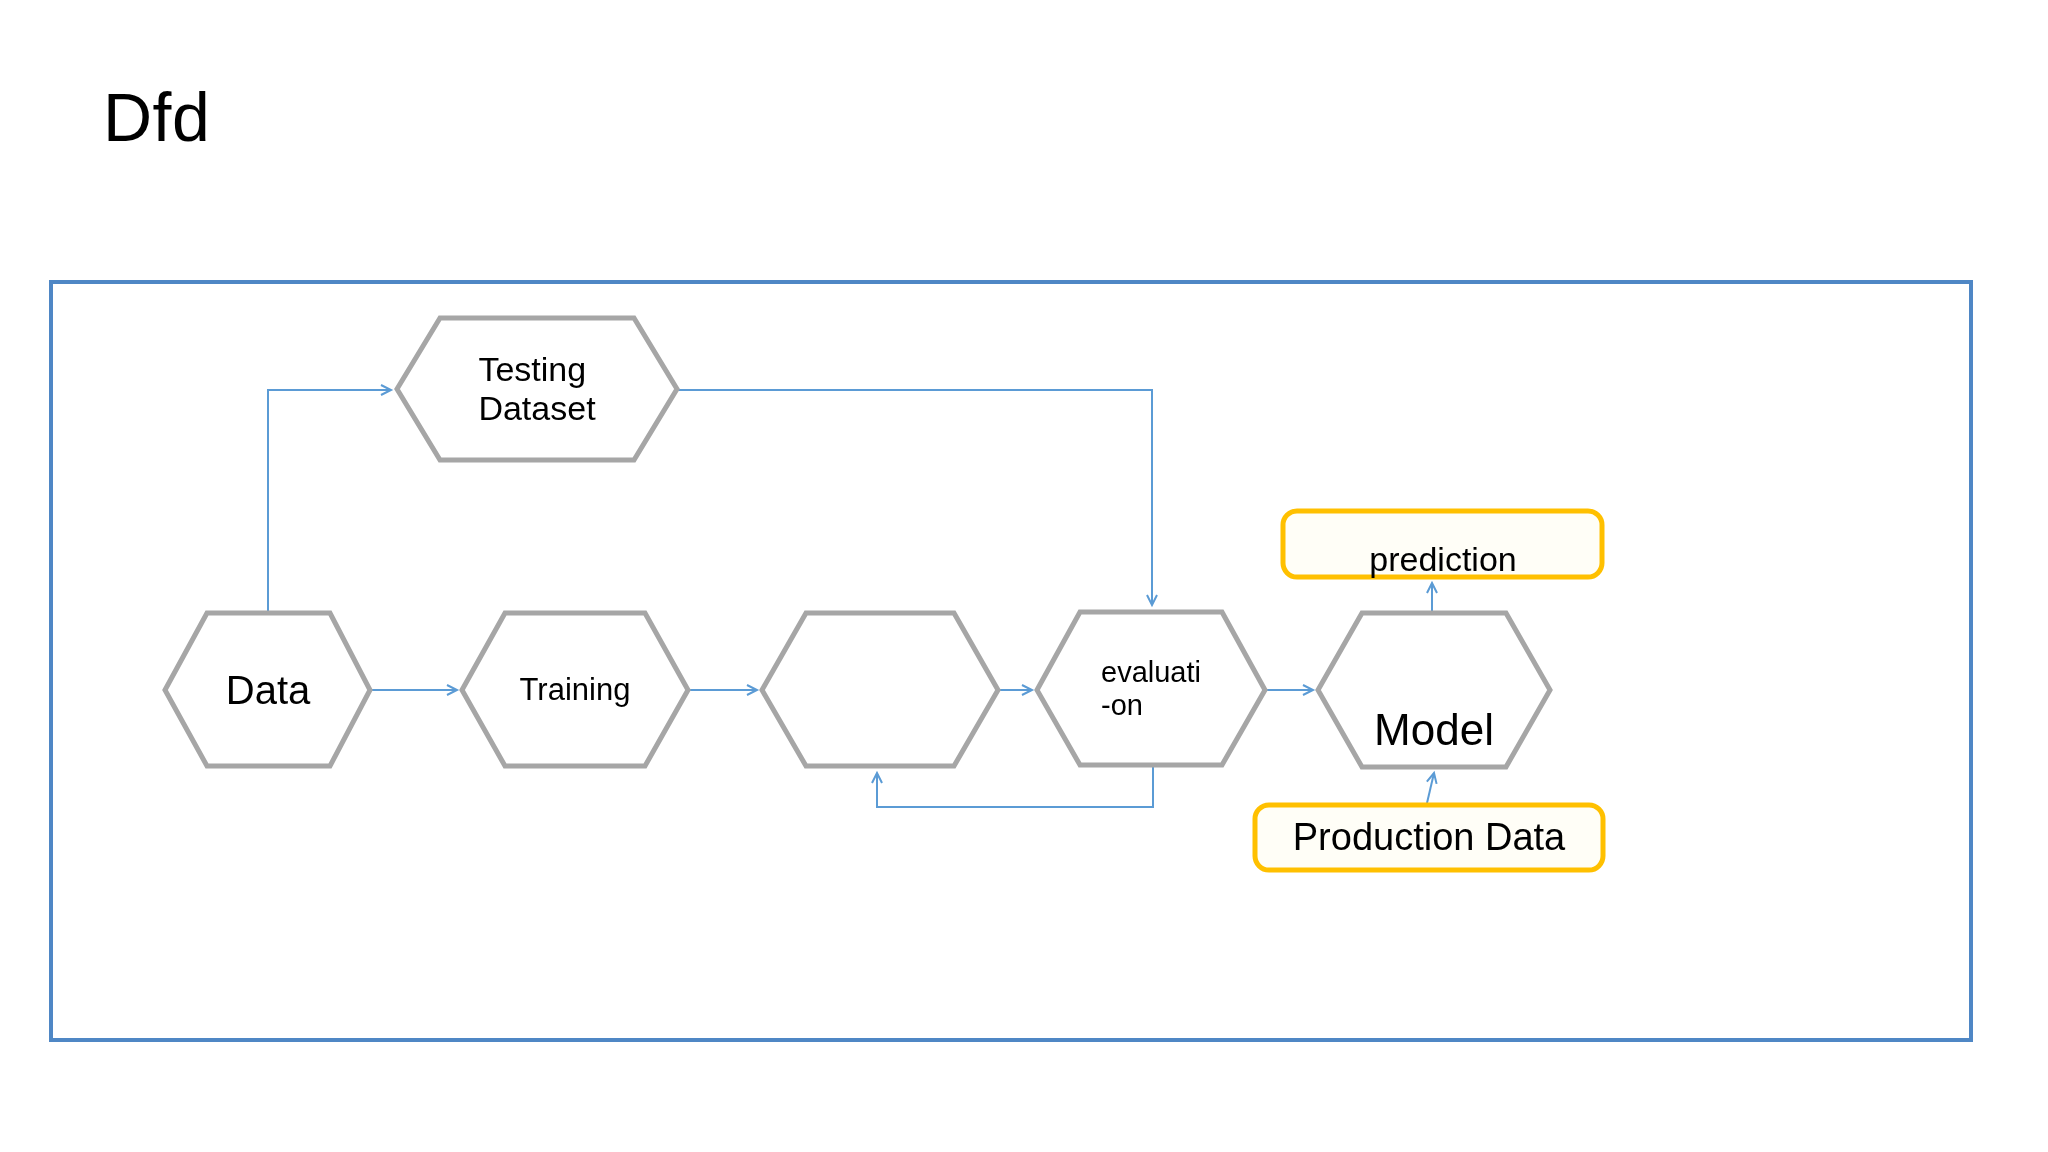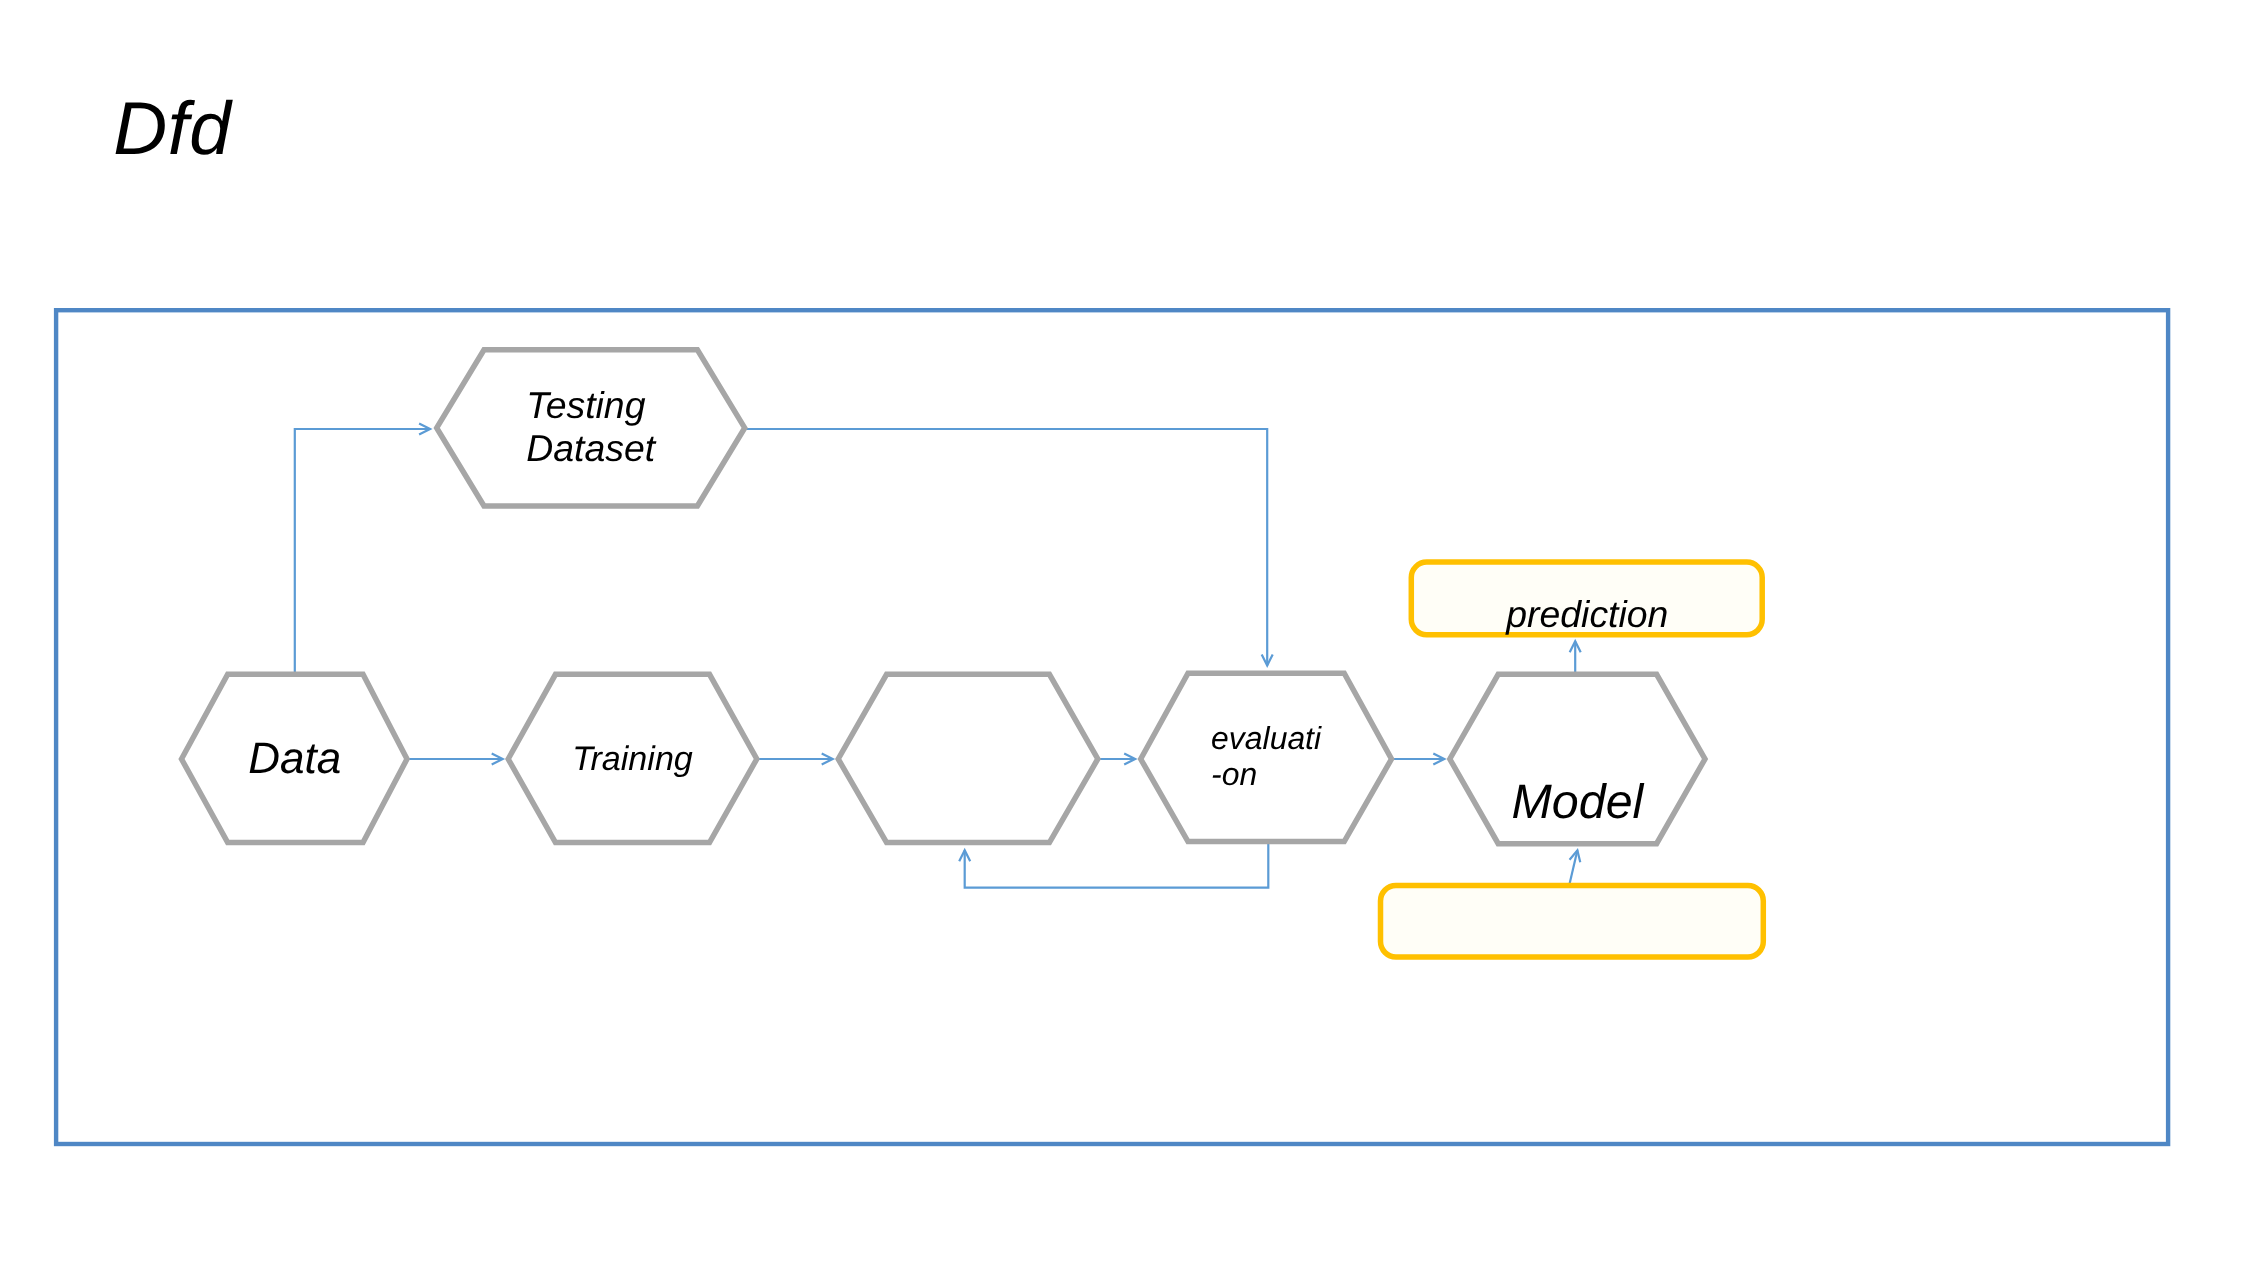--- a/index.html
+++ b/index.html
@@ -9,21 +9,21 @@
     --highlight-yellow: #FFC000;
     --text-color: #000000;
   }
   * { margin: 0; padding: 0; box-sizing: border-box; }
   html, body {
     width: 2048px; height: 1152px;
     background: #ffffff;
     overflow: hidden;
     font-family: "Liberation Sans", "DejaVu Sans", sans-serif;
   }
-  .stage { position: relative; width: 2048px; height: 1152px; font-style: italic; }
+  .stage { position: relative; width: 2048px; height: 1152px; }
 
   .slide-title {
     position: absolute;
     left: 103px; top: 78px;
     font-size: 68px;
     font-weight: 400;
     color: var(--text-color);
     letter-spacing: 0.5px;
   }
 
@@ -115,14 +115,15 @@
   </svg>
 
   <div class="node-label lbl-testing">Testing
 Dataset</div>
   <div class="node-label lbl-data">Data</div>
   <div class="node-label lbl-training">Training</div>
   <div class="node-label lbl-evaluation">evaluati
 -on</div>
   <div class="node-label lbl-model">Model</div>
   <div class="node-label lbl-prediction">prediction</div>
+  <div class="node-label lbl-production">Production Data</div>
 
 </div>
 
 </body></html>

